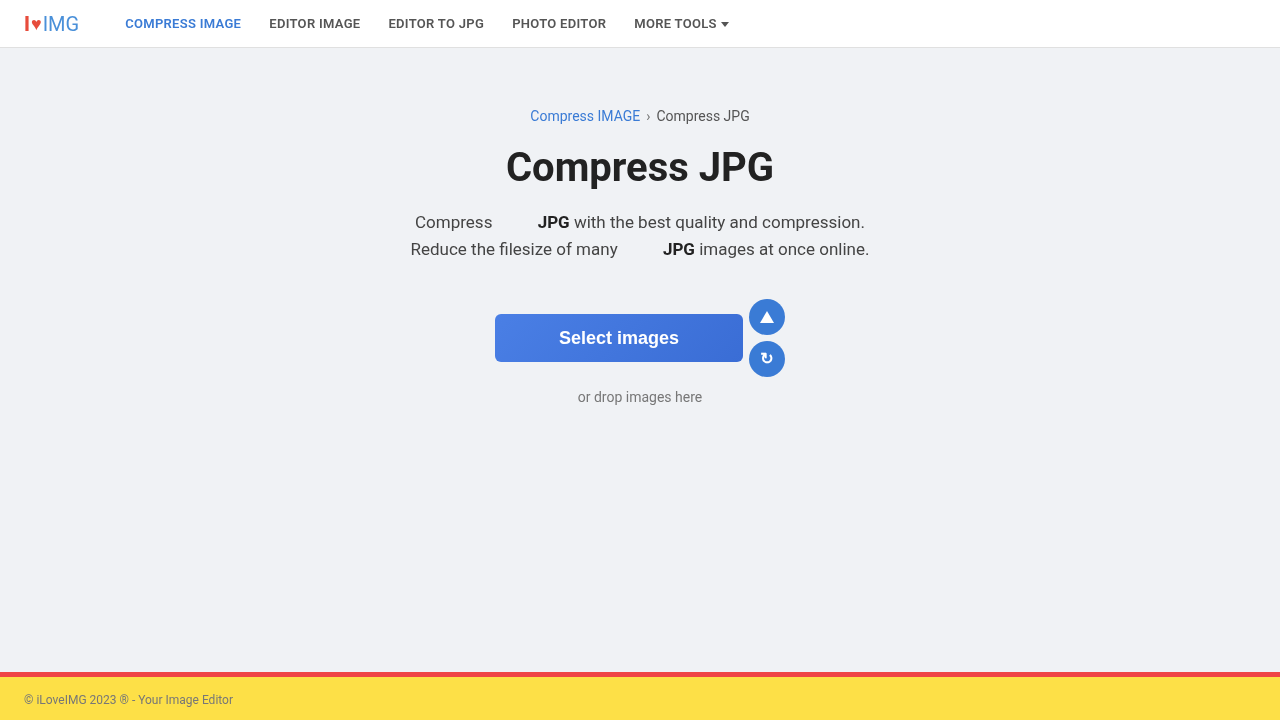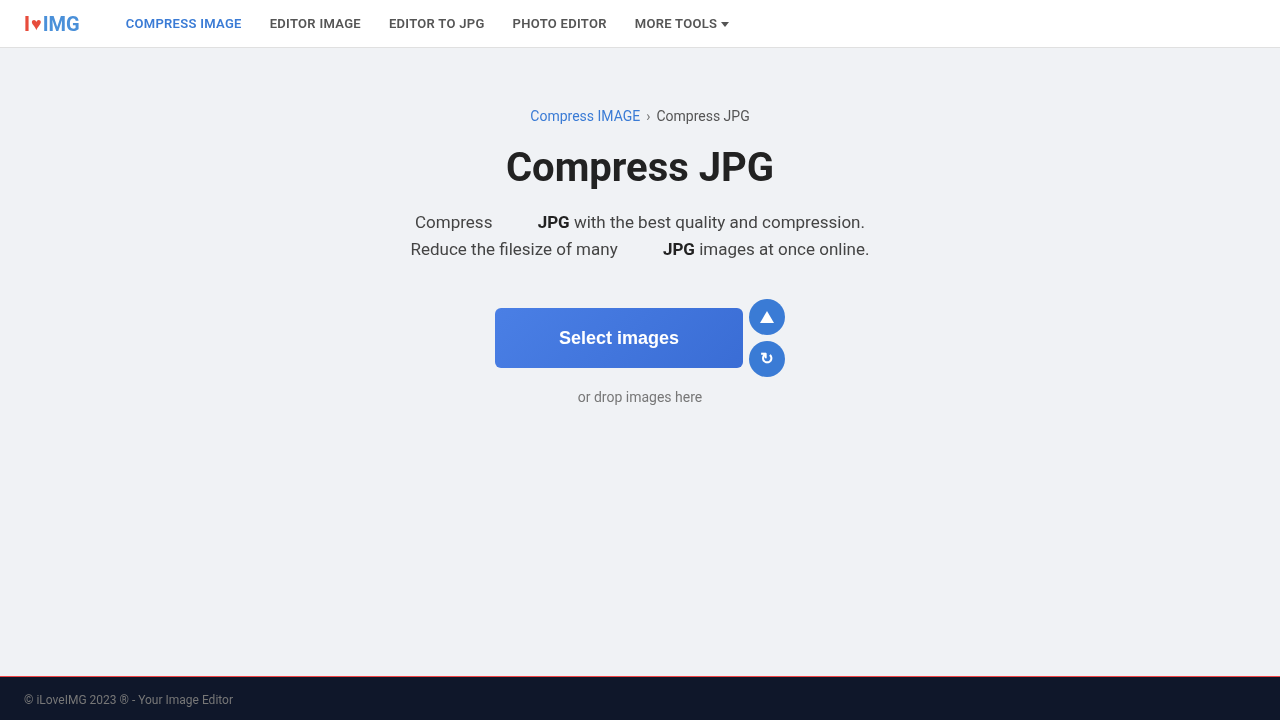--- a/index.html
+++ b/index.html
@@ -46,21 +46,21 @@
     }
 
     .logo-heart {
       color: #e74c3c;
       font-size: 18px;
       margin: 0 1px;
     }
 
     .logo-img {
       font-size: 20px;
-      font-weight: 700;
+      font-weight: 400;
       color: #4a90d9;
     }
 
     nav {
       display: flex;
       align-items: center;
       gap: 0;
     }
 
     .nav-item {
@@ -168,21 +168,21 @@
       align-items: center;
       gap: 6px;
     }
 
     .select-images-btn {
       background: linear-gradient(135deg, #4a7fe5 0%, #3a6dd5 100%);
       color: #fff;
       border: none;
       border-radius: 6px;
       padding: 0 40px;
-      height: 60px;
+      height: 48px;
       font-size: 18px;
       font-weight: 600;
       cursor: pointer;
       width: 248px;
       display: flex;
       align-items: center;
       justify-content: center;
       transition: background 0.2s;
     }
 
@@ -223,22 +223,22 @@
     }
 
     .drop-hint {
       font-size: 14px;
       color: #777;
       margin-top: 6px;
     }
 
     
     footer {
-      border-top: 1px solid #ef4444;
-      background-color: #0f172a;
+      border-top: 5px solid #ef4444;
+      background-color: #fde047;
       padding: 12px 24px;
       text-align: left;
     }
 
     .footer-text {
       font-size: 12px;
       color: #777;
     }
   </style>
 </head>

